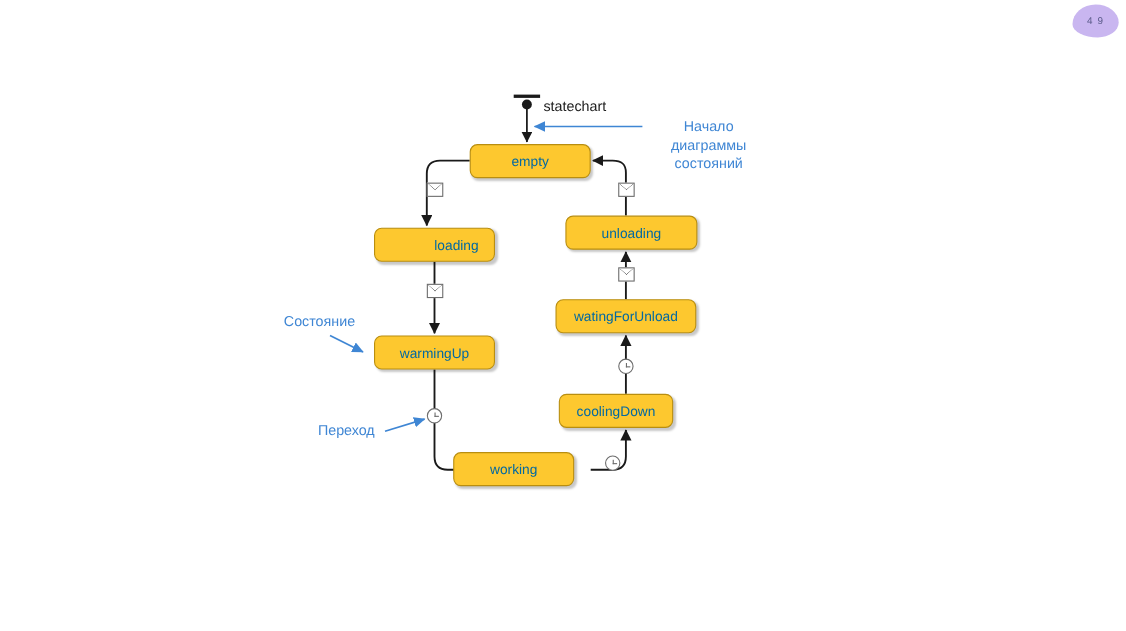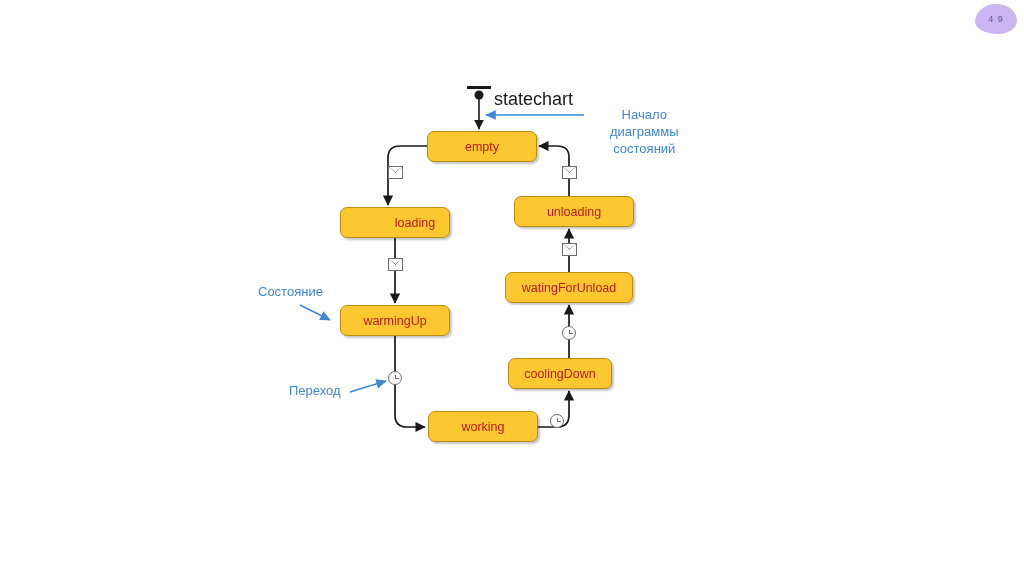--- a/index.html
+++ b/index.html
@@ -25,33 +25,33 @@
     font-size:9px;color:#5b5b8a;letter-spacing:1px;
   }
 
   .node{
     position:absolute;
     background:#fdc82f;
     border:1px solid #b98e10;
     border-radius:7px;
     box-shadow:2px 2px 2px rgba(0,0,0,0.22);
     display:flex;align-items:center;justify-content:center;
-    font-size:12.5px;color:#b91c1c;
+    font-size:12.5px;color:#0369a1;
     box-sizing:border-box;
   }
   .ann{
     position:absolute;
     color:#3f86d4;
     font-size:13px;
     line-height:17px;
     white-space:pre-line;
   }
   .statechart-label{
     position:absolute;
-    font-size:18px;color:#1a1a1a;
+    font-size:13px;color:#1a1a1a;
   }
   .evt{
     position:absolute;
     width:15px;height:13px;
     background:#ffffff;
     border:1px solid #6d6d6d;
     box-sizing:border-box;
   }
   .evt:before,.evt:after{
     content:"";position:absolute;left:0;top:0;width:100%;height:100%;
@@ -130,21 +130,21 @@
   <div class="clock" style="left:562px;top:326px;">
       <i class="h"></i>
       <i class="m"></i>
     </div>
   <div class="evt" style="left:562px;top:243px;"></div>
   <div class="evt" style="left:562px;top:166px;"></div>
 
   <div class="node" style="left:427px;top:131px;width:110px;height:31px;">empty</div>
   <div class="node" style="left:340px;top:207px;width:110px;height:31px;padding-left:40px;">loading</div>
   <div class="node" style="left:340px;top:305px;width:110px;height:31px;">warmingUp</div>
-  <div class="node" style="left:428px;top:411px;width:110px;height:31px;">working</div>
+  <div class="node" style="left:412px;top:411px;width:110px;height:31px;">working</div>
   <div class="node" style="left:508px;top:358px;width:104px;height:31px;">coolingDown</div>
   <div class="node" style="left:505px;top:272px;width:128px;height:31px;">watingForUnload</div>
   <div class="node" style="left:514px;top:196px;width:120px;height:31px;">unloading</div>
 
   <div class="ann" style="left:588px;top:106px;text-align:center;margin-left:22px;">Начало
 диаграммы
 состояний</div>
   <div class="ann" style="left:258px;top:283px;">Состояние</div>
   <div class="ann" style="left:289px;top:382px;">Переход</div>
 

